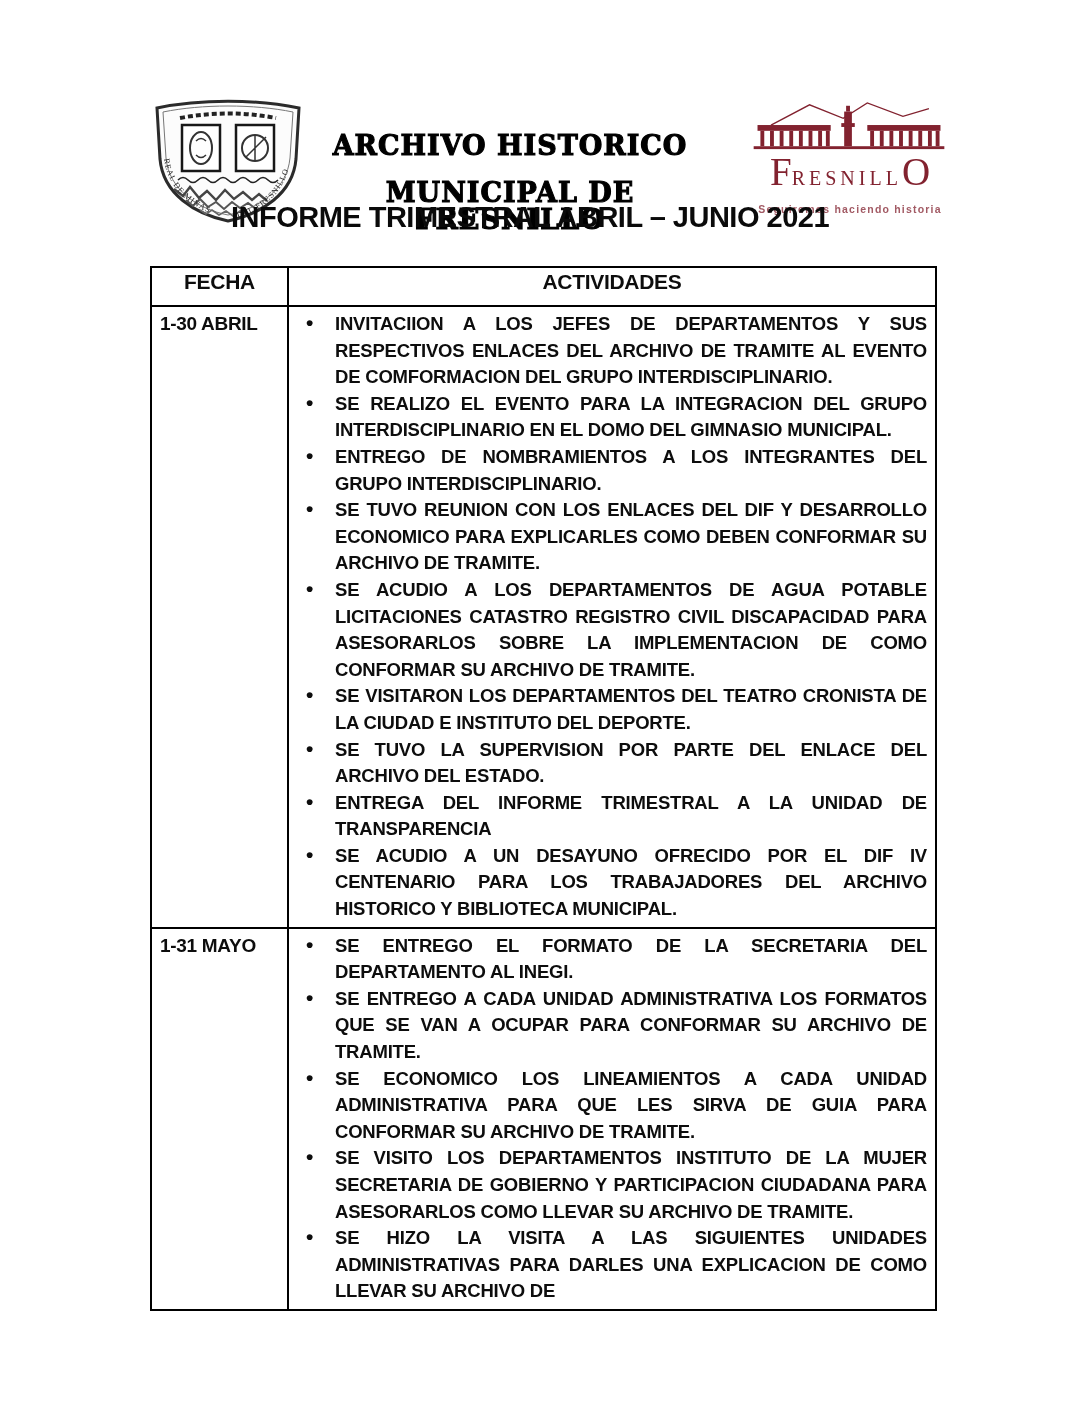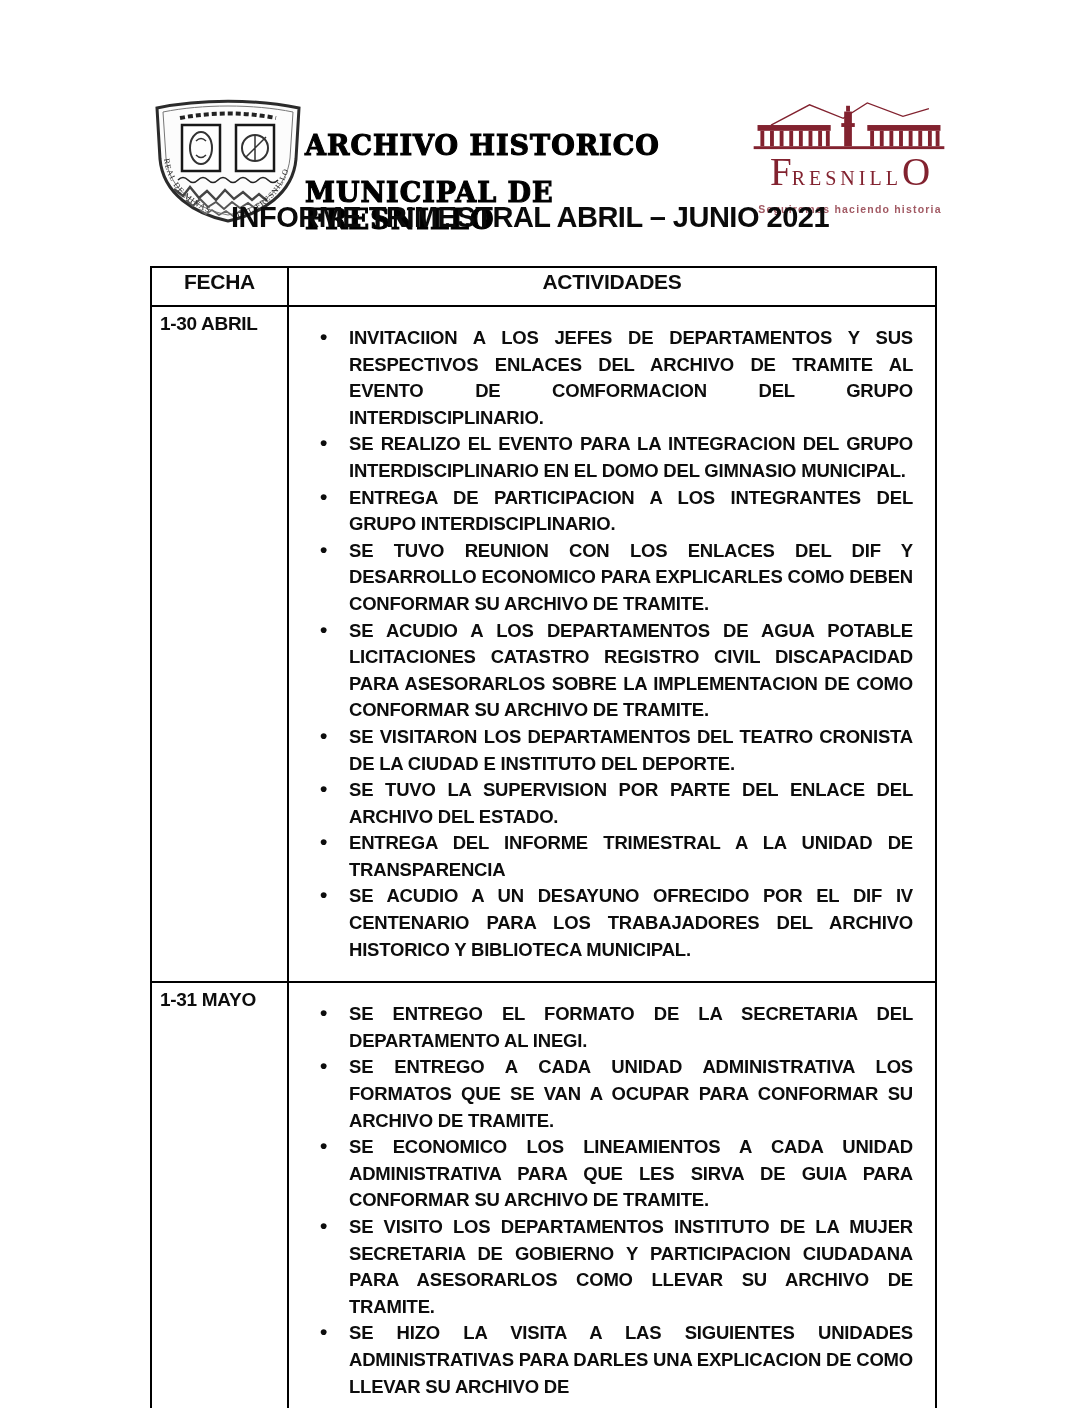--- a/index.html
+++ b/index.html
@@ -7,21 +7,21 @@
     width:1088px;height:1408px;
     background:#ffffff;
     font-family:"Liberation Sans",sans-serif;
     color:#0d0d0d;
     position:relative;
     overflow:hidden;
   }
   
   .shield{position:absolute;left:148px;top:97px;width:160px;height:128px;}
   .org-title{
-    position:absolute;left:305px;width:410px;text-align:left;
+    position:absolute;left:305px;width:410px;text-align:center;
     font-family:"DejaVu Serif","Liberation Serif",serif;
     font-weight:900;color:#000;
     -webkit-text-stroke:1.1px #000;
     letter-spacing:1px;
     font-size:27px;line-height:1;
   }
   .org-title.line1{top:132px;}
   .org-title.line2{top:171px;margin-top:8px;}
   .subtitle{
     position:absolute;left:140px;top:201px;width:780px;
@@ -50,21 +50,21 @@
   }
   col.c-fecha{width:137px;}
   th.hdr{
     height:33px;text-align:center;vertical-align:middle;
     font-size:21px;font-weight:700;letter-spacing:-0.3px;padding:2px 13px;
   }
   td.fecha{
     font-size:19px;font-weight:700;letter-spacing:-0.3px;
     padding:6px 5px 0 8px;
   }
-  td.acts{padding:14px;}
+  td.acts{padding:0;}
   ul.bullets{margin:0;padding:4px 8px 4px 0;list-style:none;}
   ul.bullets li{
     position:relative;padding-left:46px;
     font-size:18.5px;font-weight:700;letter-spacing:-0.2px;
     line-height:26.6px;
     text-align:justify;text-justify:inter-word;
     color:#0d0d0d;
   }
   ul.bullets li::before{
     content:"•";position:absolute;left:17px;top:-1px;font-size:21px;
@@ -157,21 +157,21 @@
         <tr>
       <th class="hdr">FECHA</th>
       <th class="hdr">ACTIVIDADES</th>
     </tr>
     <tr>
       <td class="fecha">1-30 ABRIL</td>
       <td class="acts">
         <ul class="bullets">
           <li>INVITACIION A LOS JEFES DE DEPARTAMENTOS Y SUS RESPECTIVOS ENLACES DEL ARCHIVO DE TRAMITE AL EVENTO DE COMFORMACION DEL GRUPO INTERDISCIPLINARIO.</li>
           <li>SE REALIZO EL EVENTO PARA LA INTEGRACION DEL GRUPO INTERDISCIPLINARIO EN EL DOMO DEL GIMNASIO MUNICIPAL.</li>
-          <li>ENTREGA DE PARTICIPACION A LOS INTEGRANTES DEL GRUPO INTERDISCIPLINARIO.</li>
+          <li>ENTREGO DE NOMBRAMIENTOS A LOS INTEGRANTES DEL GRUPO INTERDISCIPLINARIO.</li>
           <li>SE TUVO REUNION CON LOS ENLACES DEL DIF Y DESARROLLO ECONOMICO PARA EXPLICARLES COMO DEBEN CONFORMAR SU ARCHIVO DE TRAMITE.</li>
           <li>SE ACUDIO A LOS DEPARTAMENTOS DE AGUA POTABLE LICITACIONES CATASTRO REGISTRO CIVIL DISCAPACIDAD PARA ASESORARLOS SOBRE LA IMPLEMENTACION DE COMO CONFORMAR SU ARCHIVO DE TRAMITE.</li>
           <li>SE VISITARON LOS DEPARTAMENTOS DEL TEATRO CRONISTA DE LA CIUDAD E INSTITUTO DEL DEPORTE.</li>
           <li>SE TUVO LA SUPERVISION POR PARTE DEL ENLACE DEL ARCHIVO DEL ESTADO.</li>
           <li>ENTREGA DEL INFORME TRIMESTRAL A LA UNIDAD DE TRANSPARENCIA</li>
           <li>SE ACUDIO A UN DESAYUNO OFRECIDO POR EL DIF IV CENTENARIO PARA LOS TRABAJADORES DEL ARCHIVO HISTORICO Y BIBLIOTECA MUNICIPAL.</li>
         </ul>
       </td>
     </tr>
     <tr>

